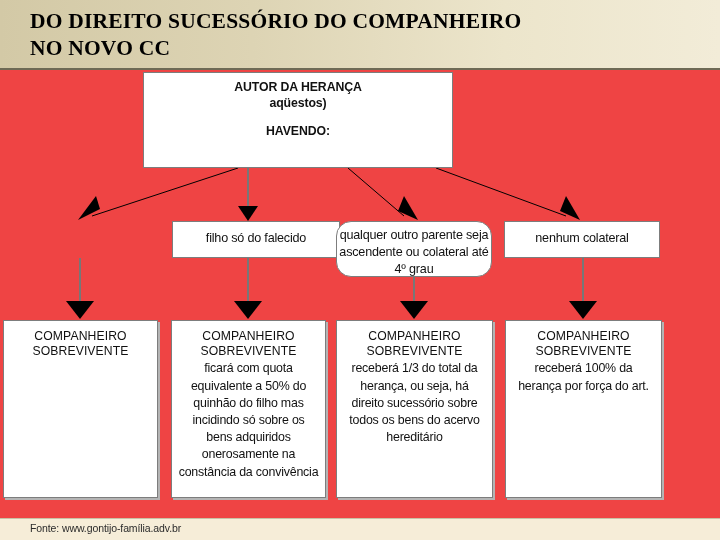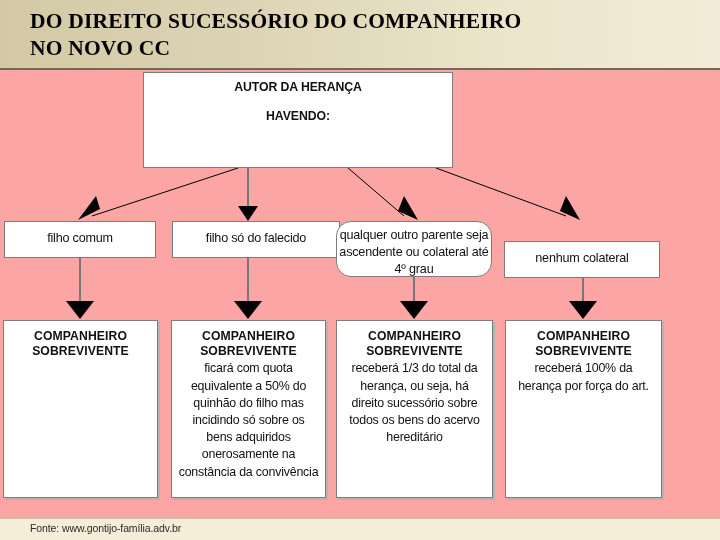--- a/index.html
+++ b/index.html
@@ -37,21 +37,21 @@
     color: #000000;
     letter-spacing: 0.2px;
   }
 
   
   #diagram {
     position: absolute;
     left: 0; top: 70px;
     width: 720px;
     height: 448px;
-    background: #fca5a5;
+    background: #ef4444;
   }
   #svg-links {
     position: absolute;
     left: 0; top: 0;
     width: 720px;
     height: 448px;
   }
 
   .node {
     position: absolute;
@@ -87,39 +87,39 @@
   }
   .node-mid.tall {
     height: 56px;
     padding-top: 5px;
     line-height: 17px;
     border-radius: 15px;
   }
   #node-mid-0 { left: 4px;   width: 152px; }
   #node-mid-1 { left: 172px; width: 168px; }
   #node-mid-2 { left: 336px; width: 156px; }
-  #node-mid-3 { left: 504px; width: 156px; margin-top: 20px; }
+  #node-mid-3 { left: 504px; width: 156px; }
 
   
   .node-bot {
     top: 250px;
     height: 178px;
     padding: 8px 6px 0 6px;
     font-size: 12.4px;
     line-height: 17.2px;
     letter-spacing: -0.2px;
     box-shadow: 2px 2px 0 0 #b4b4b4;
   }
   #node-bot-0 { left: 3px;   width: 155px; }
   #node-bot-1 { left: 171px; width: 155px; }
   #node-bot-2 { left: 336px; width: 157px; }
   #node-bot-3 { left: 505px; width: 157px; }
   .node-bot .heading {
     display: block;
-    font-weight: bold;
+    font-weight: normal;
     font-size: 12.2px;
     line-height: 15.2px;
     letter-spacing: 0.1px;
     margin-bottom: 1px;
   }
   .node-bot .body { display: block; }
 
   
   #footer-band {
     position: absolute;
@@ -174,26 +174,24 @@
 
     <line x1="414" y1="207" x2="414" y2="232" stroke="#777777" stroke-width="2"></line>
     <polygon points="400,231 428,231 414,249" fill="#000000"></polygon>
 
     <line x1="583" y1="188" x2="583" y2="232" stroke="#777777" stroke-width="2"></line>
     <polygon points="569,231 597,231 583,249" fill="#000000"></polygon>
   </svg>
 
   <div class="node" id="node-top">
     <span class="line-main">AUTOR DA HERANÇA</span>
+    <span class="line-main">aqüestos)</span>
     <span class="line-havendo">HAVENDO:</span>
   </div>
 
-  <div class="node node-mid" id="node-mid-0">
-    <span>filho comum</span>
-  </div>
   <div class="node node-mid" id="node-mid-1">
     <span>filho só do falecido</span>
   </div>
   <div class="node node-mid tall" id="node-mid-2">
     <span>qualquer outro parente seja ascendente ou colateral até 4º grau</span>
   </div>
   <div class="node node-mid" id="node-mid-3">
     <span>nenhum colateral</span>
   </div>
 

